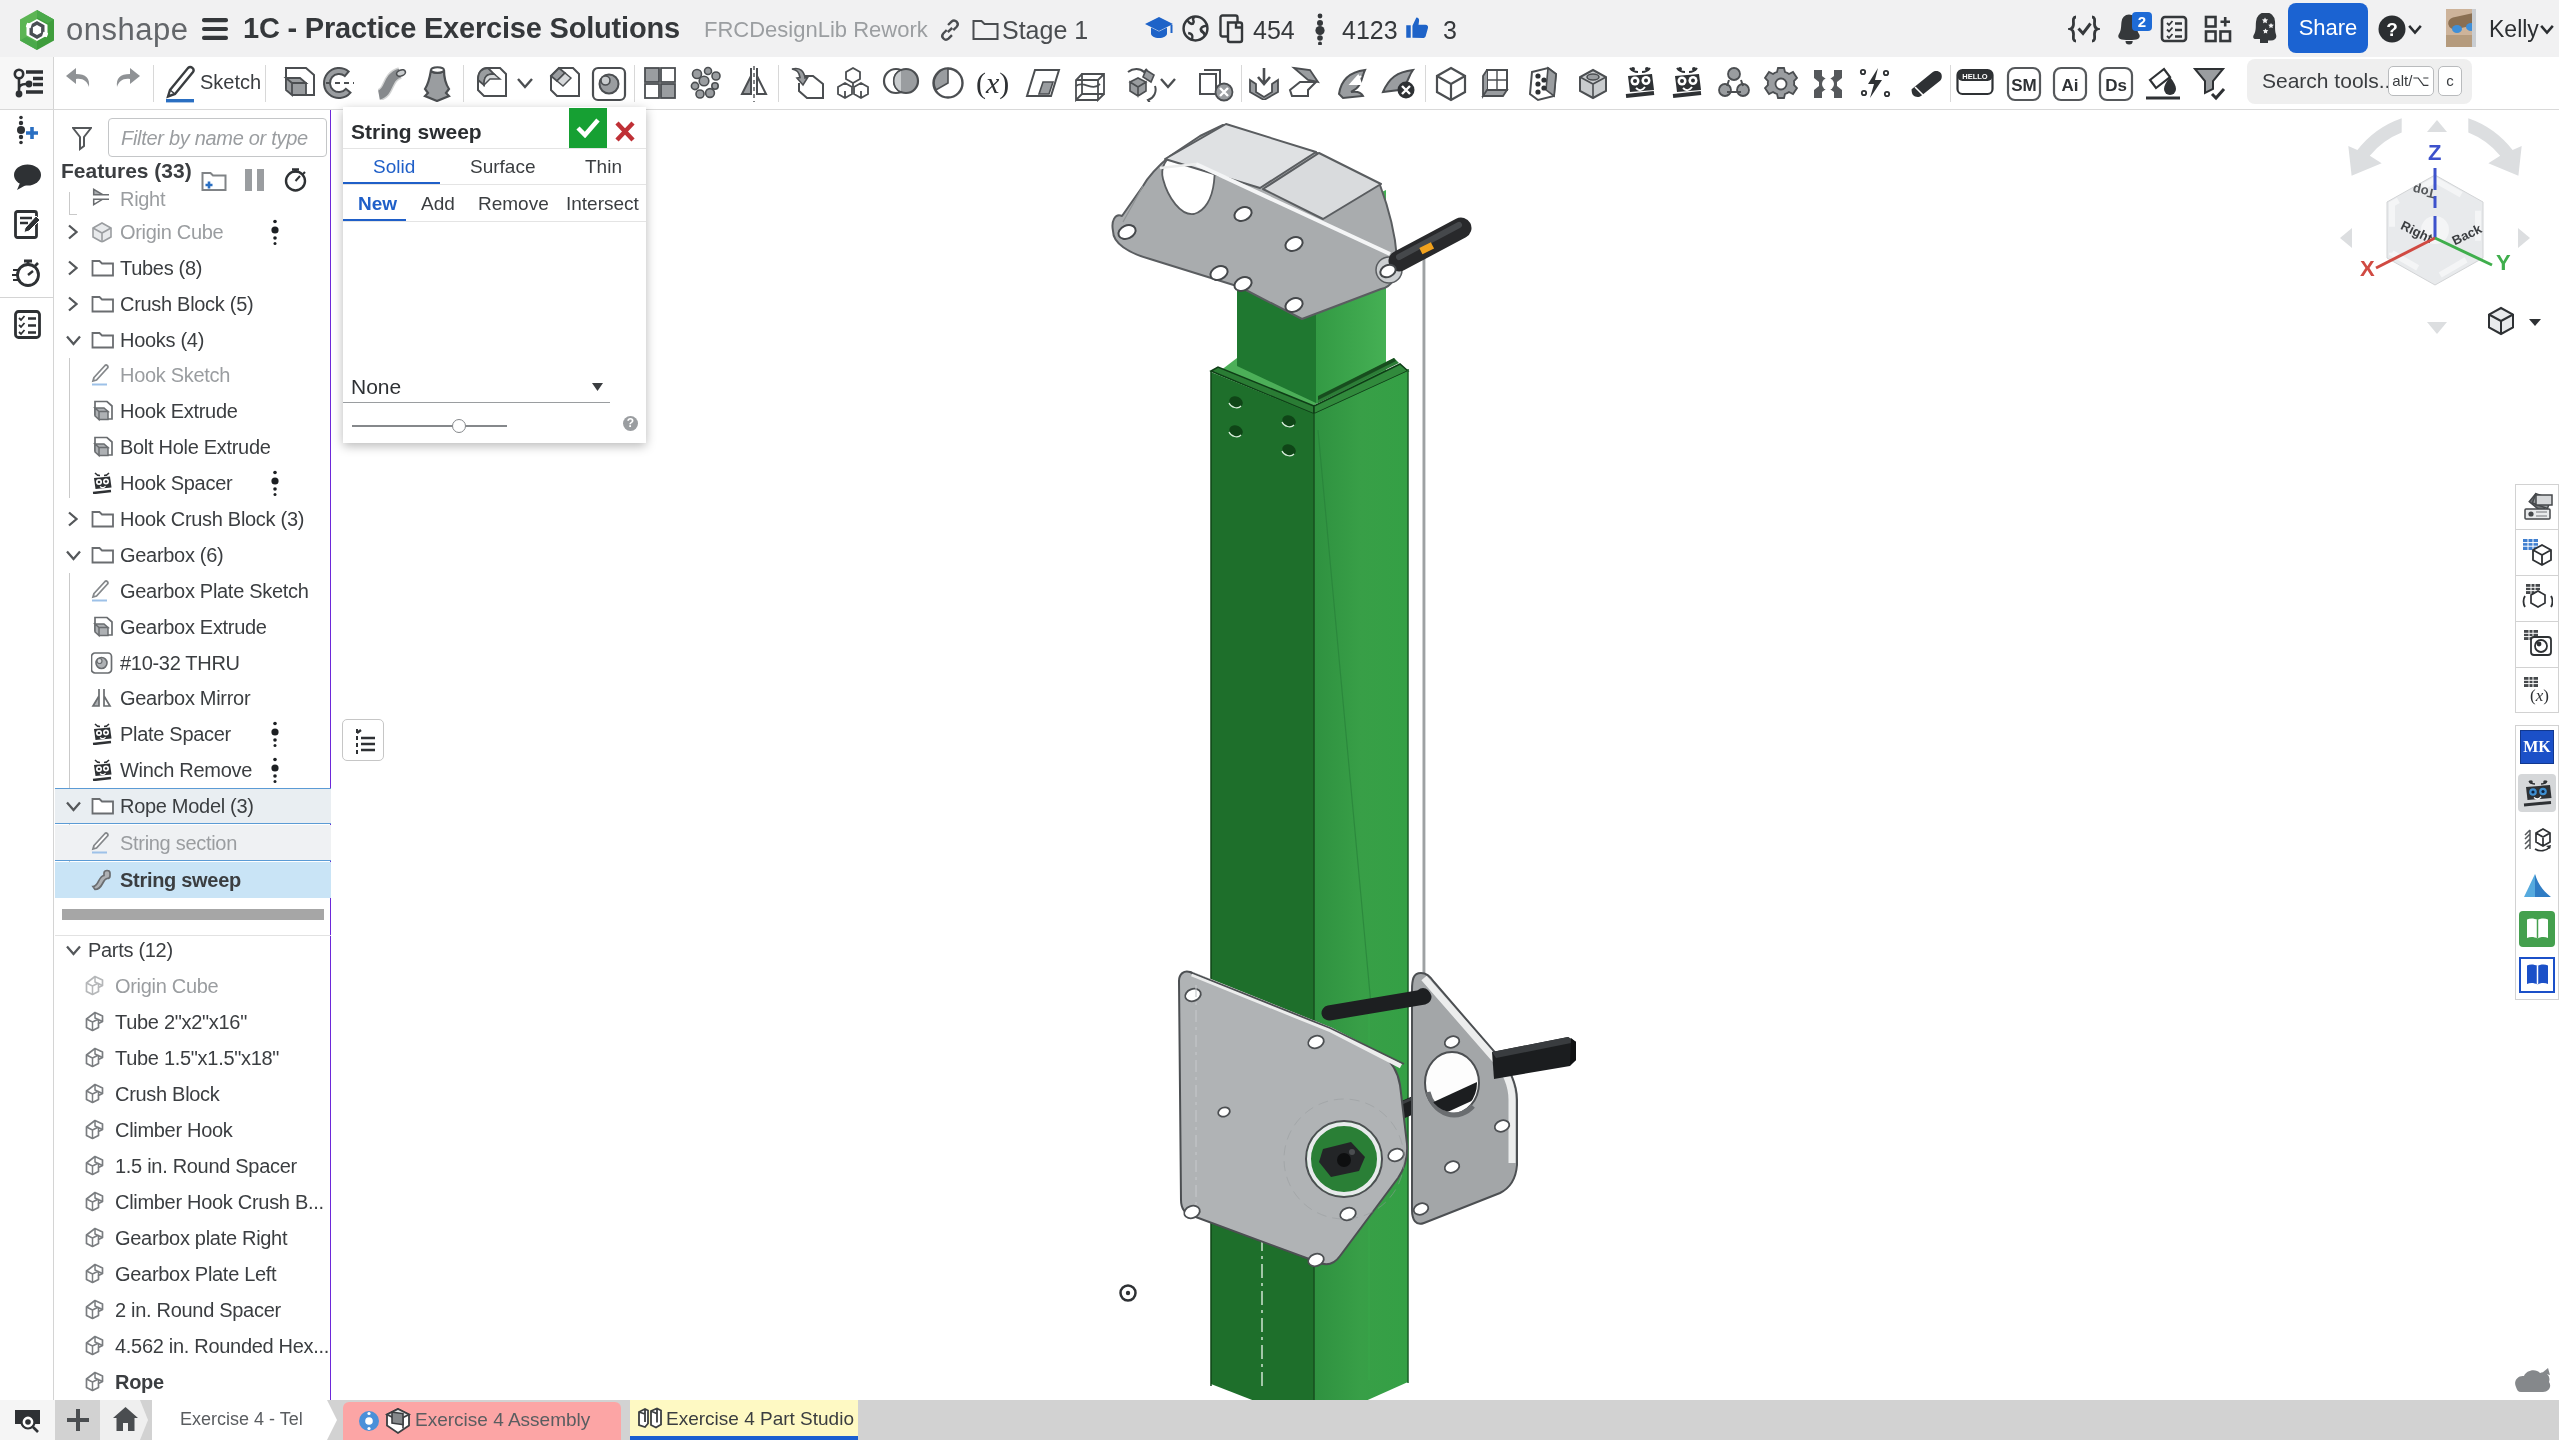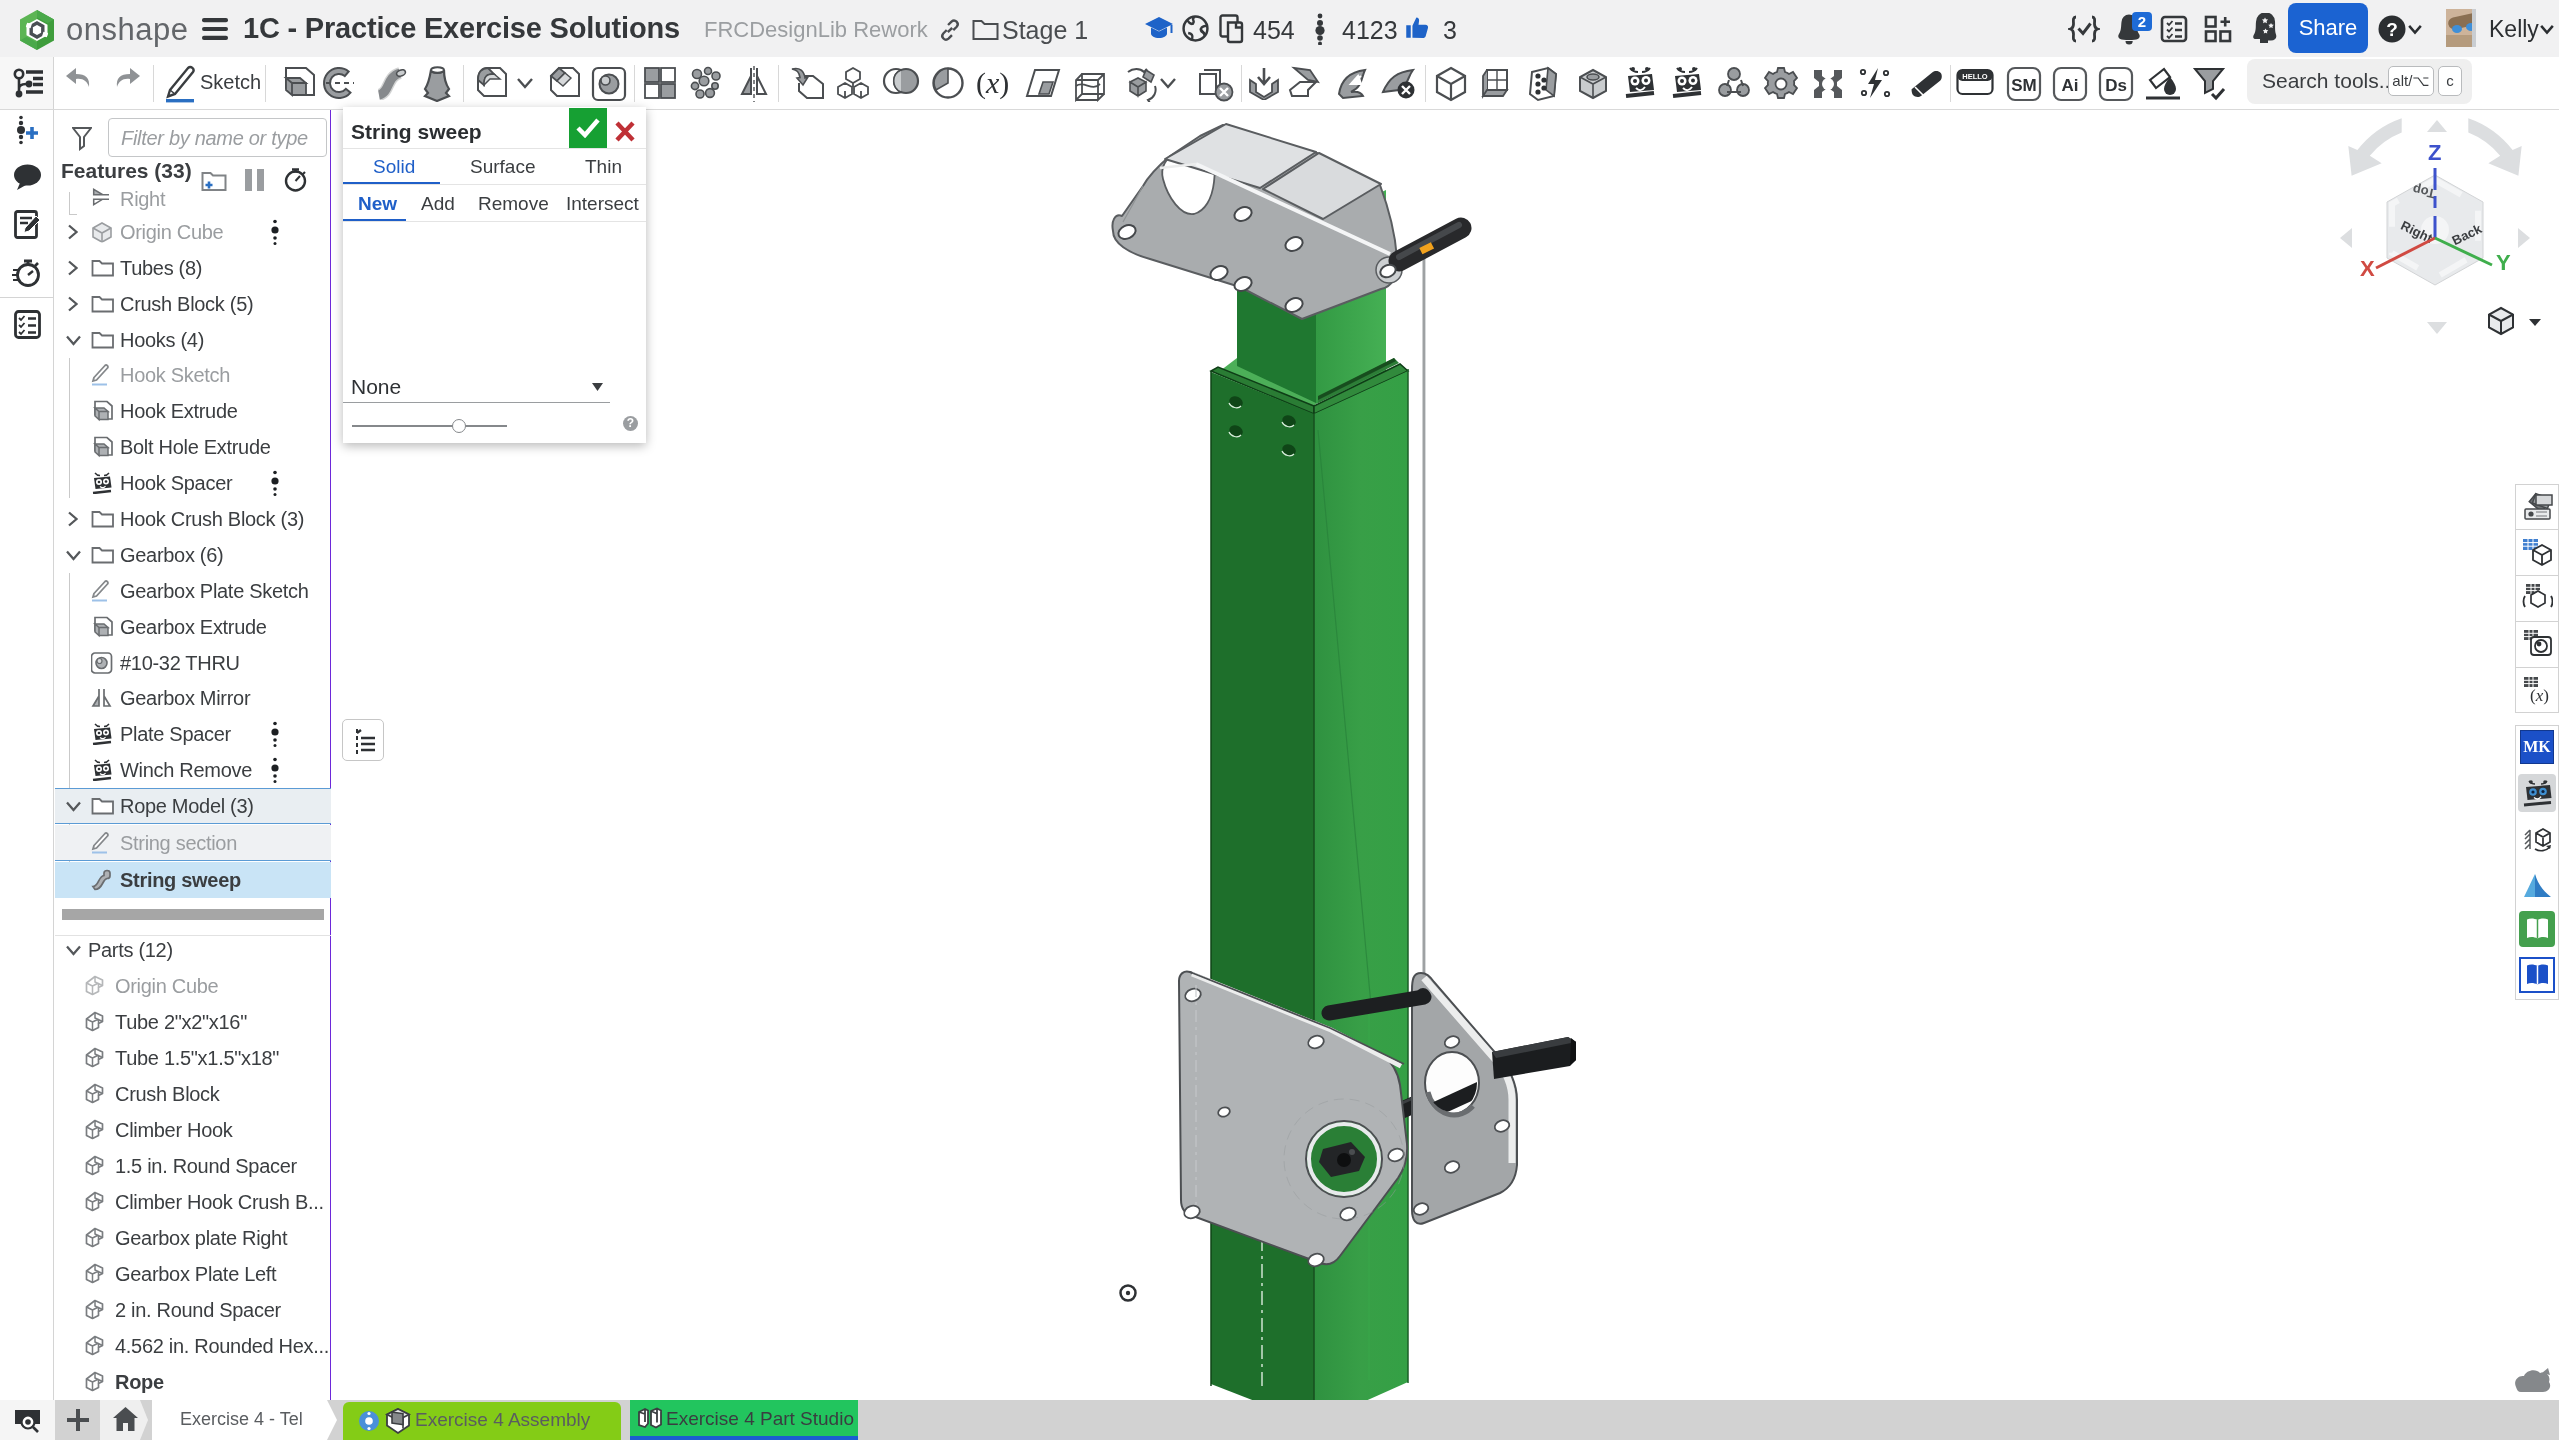--- a/index.html
+++ b/index.html
@@ -1026,35 +1026,35 @@
   <svg class="abs" style="left:66px;top:8px" width="24" height="24" viewBox="0 0 24 24">
       <path d="M12 1 v22 M1 12 h22" stroke="#4a4d50" stroke-width="4"></path>
     </svg>
   <div class="abs" style="left:100px;top:0;width:48px;height:40px;background:#efefef;clip-path:polygon(0 0,40px 0,48px 20px,40px 40px,0 40px);"></div>
   <svg class="abs" style="left:112px;top:6px" width="27" height="27" viewBox="0 0 27 27">
     <path d="M13.5 1 L26 12 h-3.5 v13 h-6.5 v-8 h-5 v8 H4.5 V12 H1 z" fill="#4a4d50"></path>
   </svg>
   <div class="abs" style="left:152px;top:0;width:185px;height:40px;background:#fff;clip-path:polygon(0 0,175px 0,185px 20px,175px 40px,0 40px);">
     <div class="abs" style="left:28px;top:9px;font-size:18px;color:#5a5d60;">Exercise 4 - Tel</div>
   </div>
-  <div class="abs" style="left:343px;top:2px;width:278px;height:38px;background:#84cc16;border-radius:6px 6px 0 0;">
+  <div class="abs" style="left:343px;top:2px;width:278px;height:38px;background:#fca5a5;border-radius:6px 6px 0 0;">
     <svg class="abs" style="left:15px;top:8px" width="22" height="22" viewBox="0 0 22 22">
       <circle cx="11" cy="11" r="10" fill="#4a90d9"></circle>
         <circle cx="11" cy="11" r="3.8" fill="#fff"></circle>
       <circle cx="11" cy="3.5" r="1.6" fill="#fff"></circle>
         <circle cx="11" cy="18.5" r="1.6" fill="#fff"></circle>
     </svg>
     <svg class="abs" style="left:41px;top:5px" width="28" height="28" viewBox="0 0 28 28">
       <path d="M14 2 l11 5.5 v11 L14 26 L3 18.5 v-11 z" fill="#fff" stroke="#3b3e41" stroke-width="1.8"></path>
       <path d="M14 2 l11 5.5 L14 13 L3 7.5 z" fill="#e8eaec" stroke="#3b3e41" stroke-width="1.8"></path>
       <path d="M8 5 l11 5.5 v11" fill="none" stroke="#3b3e41" stroke-width="1.6"></path>
       <rect x="8" y="7" width="11" height="11" fill="#85888b" stroke="#3b3e41" stroke-width="1.6" transform="skewY(8) translate(0,-3)"></rect>
     </svg>
     <div class="abs" style="left:72px;top:7px;font-size:19px;color:#5a5d60;">Exercise 4 Assembly</div>
   </div>
-  <div class="abs" style="left:630px;top:0;width:228px;height:40px;background:#22c55e;border-bottom:4px solid #1b5fd0;">
+  <div class="abs" style="left:630px;top:0;width:228px;height:40px;background:#fef9c3;border-bottom:4px solid #1b5fd0;">
     <svg class="abs" style="left:7px;top:6px" width="26" height="25" viewBox="0 0 26 25">
       <path d="M2 6 L8 3 l3 1.5 v13 L8 21 l-6-2 z M8 3 v13 M2 6 l6 2" fill="#fff" stroke="#3b3e41" stroke-width="1.8"></path>
       <path d="M14 5 l6-2.5 l4 2 v14 l-5 3 l-5-2.5 z M20 2.5 v14 M14 5 l5.5 2.5" fill="#fff" stroke="#3b3e41" stroke-width="1.8"></path>
     </svg>
     <div class="abs" style="left:36px;top:8px;font-size:19px;color:#3a3d40;">Exercise 4 Part Studio</div>
   </div>
 </div>
 
 </body></html>

